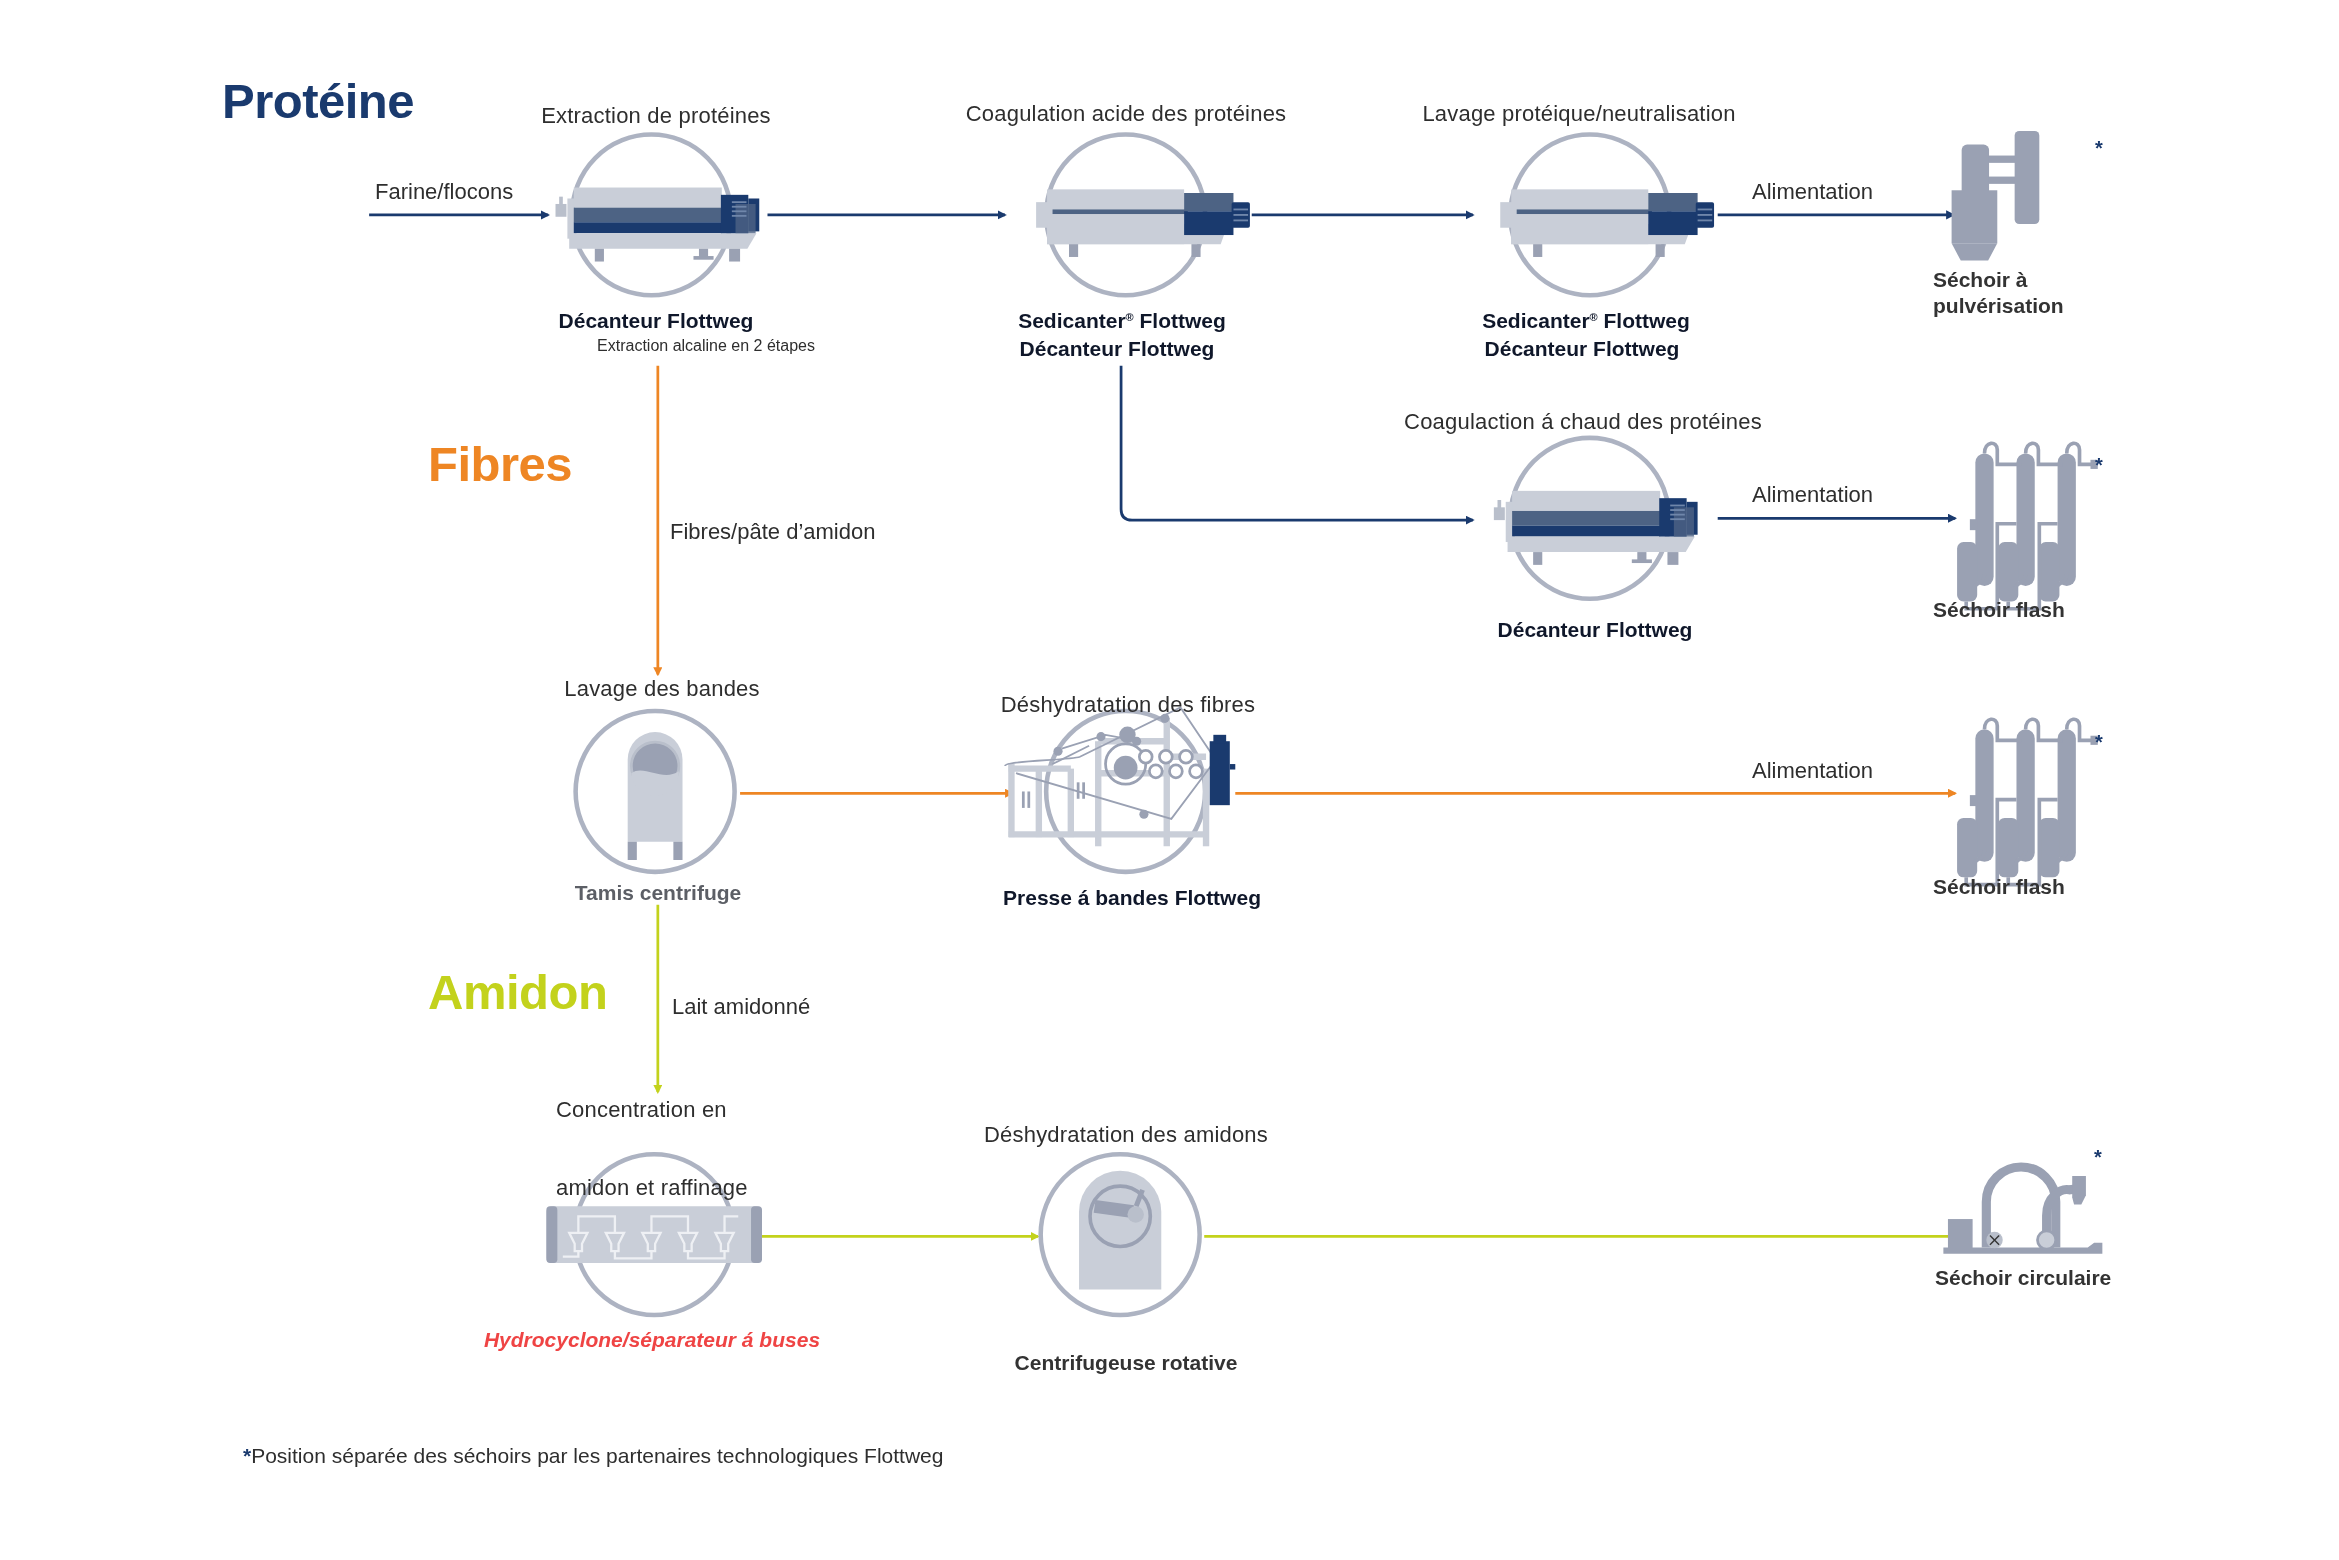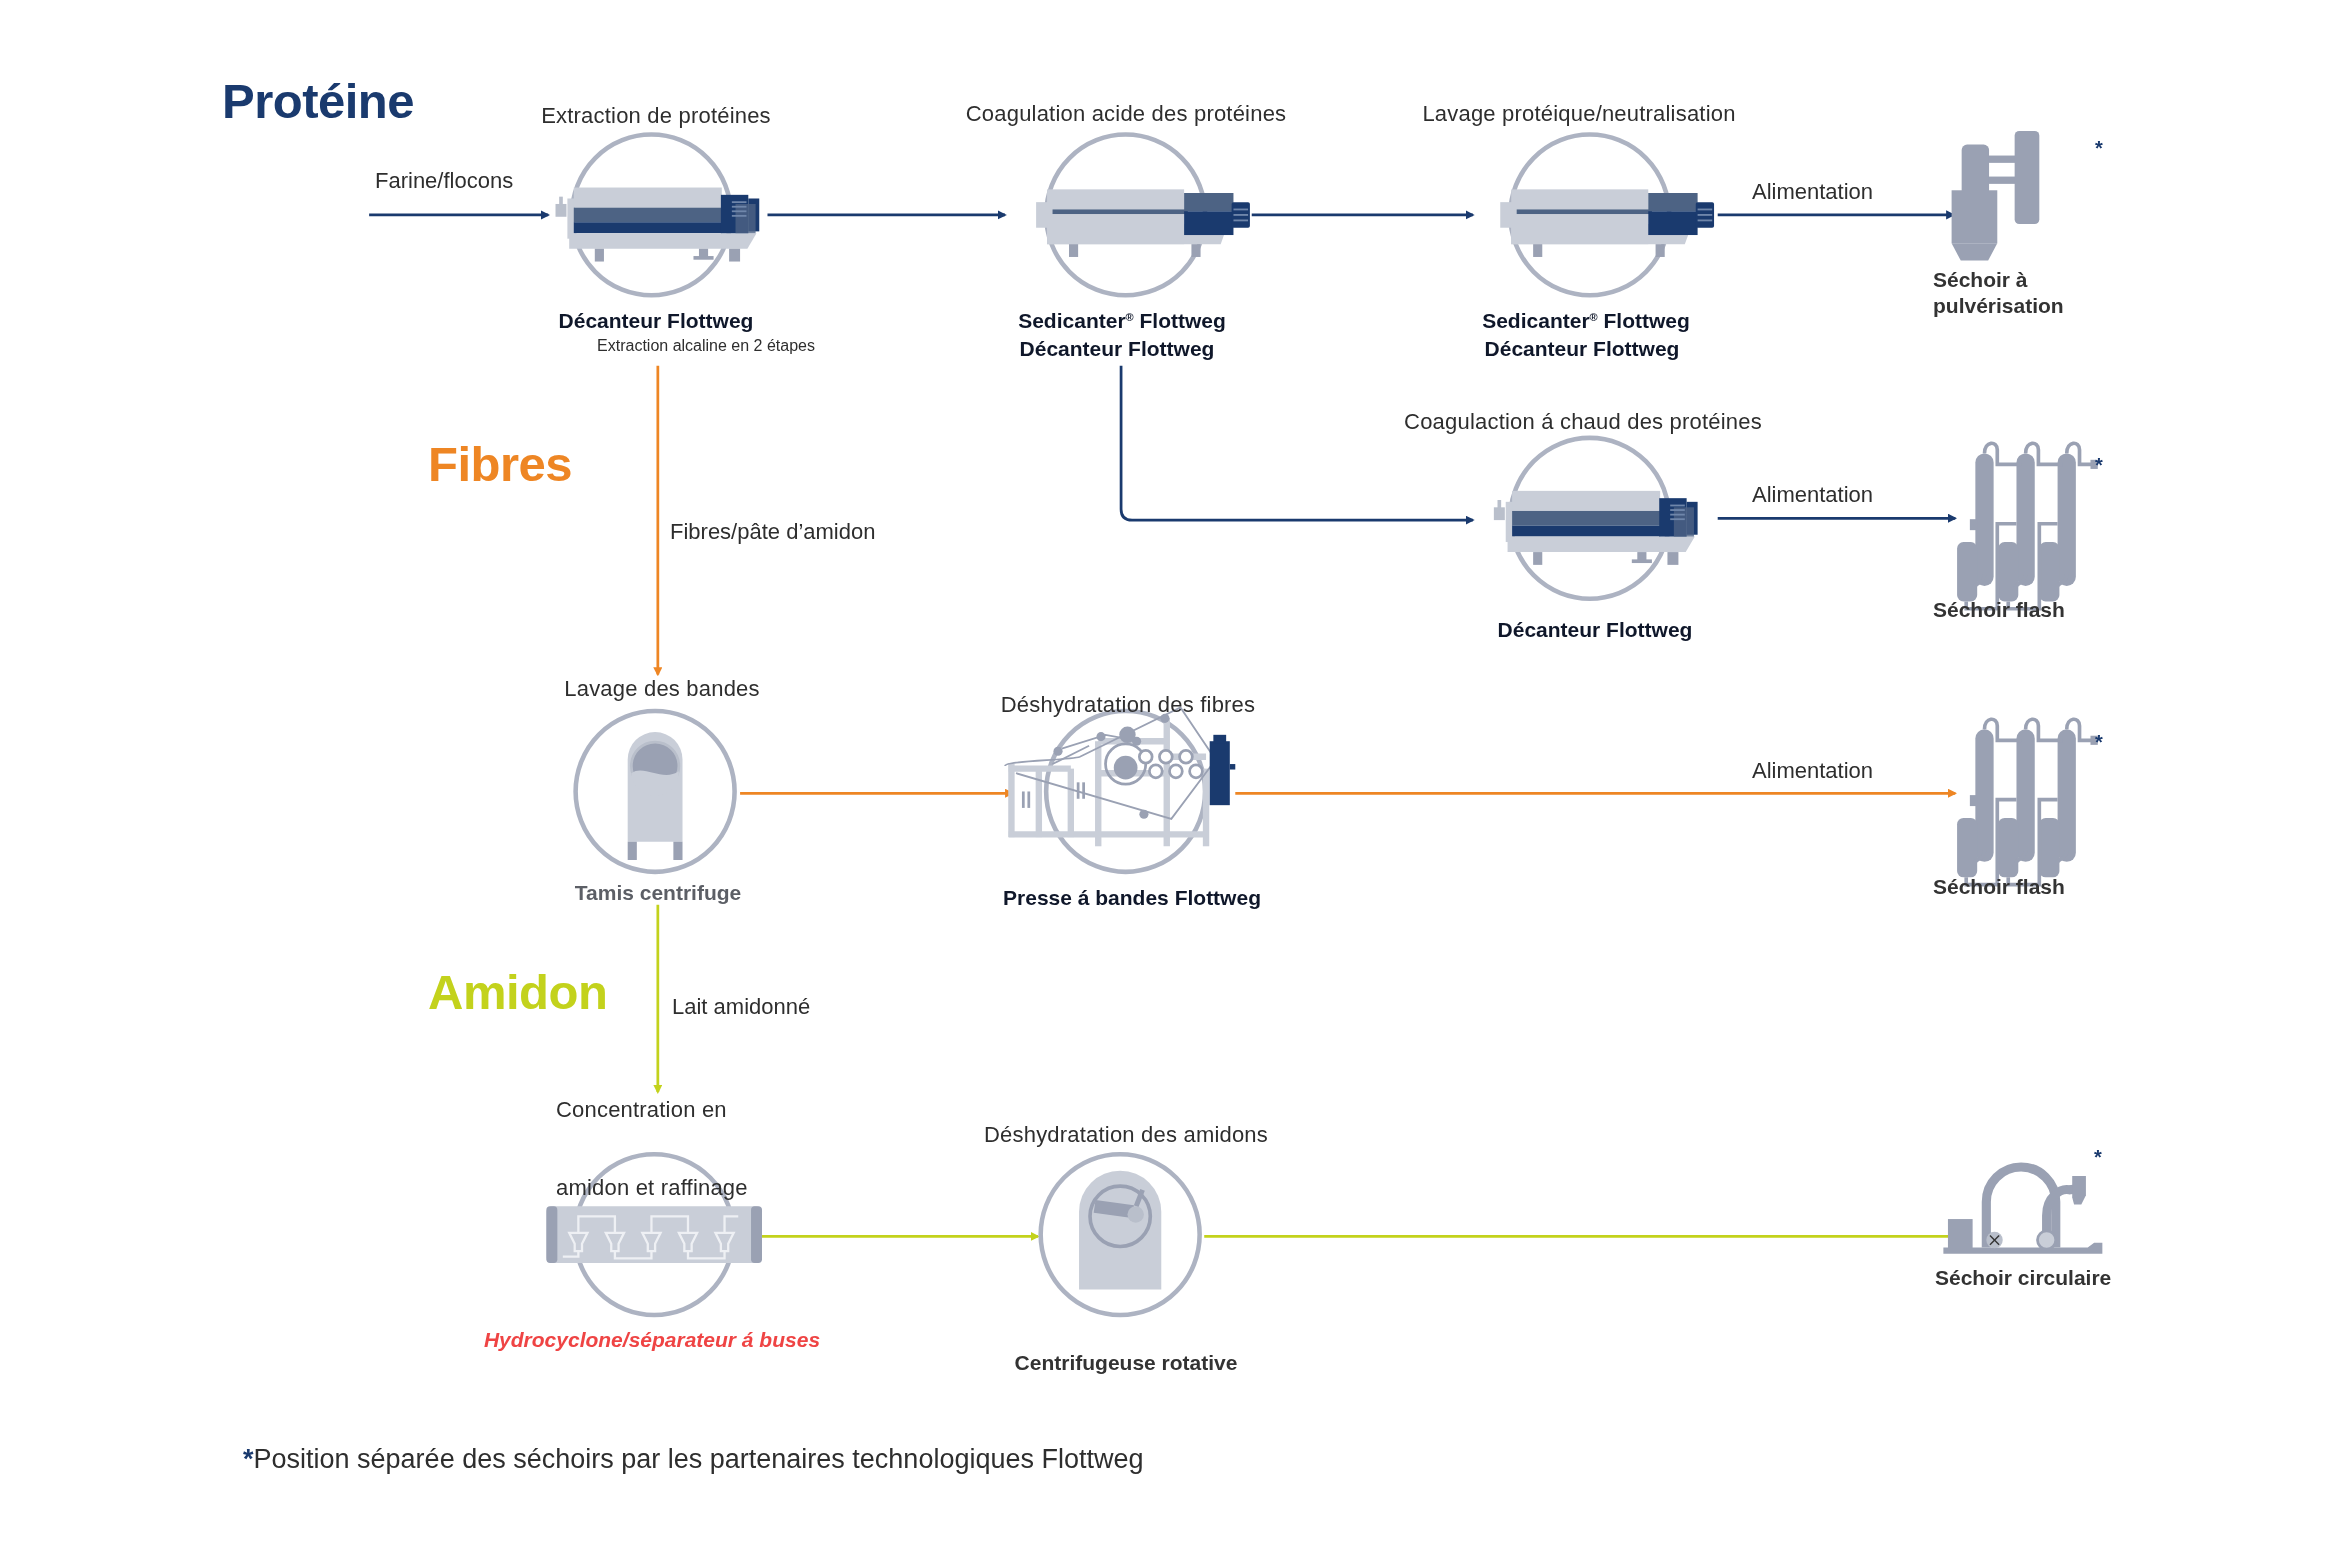--- a/index.html
+++ b/index.html
@@ -8,21 +8,21 @@
   svg#flow { position:absolute; left:0; top:0; }
   .t { position:absolute; white-space:nowrap; line-height:1.15; }
   .section { font-weight:bold; font-size:49px; letter-spacing:-0.5px; }
   .step { font-size:22px; color:#2e2e2e; letter-spacing:0.2px; }
   .flowlbl { font-size:22px; color:#2e2e2e; }
   .mach { font-size:21px; font-weight:bold; color:#0f172a; }
   .mach.gray { color:#5c5f66; }
   .sub { font-size:16px; color:#2e2e2e; }
   .dryer { font-size:21px; font-weight:bold; color:#333333; }
   .star { font-size:20px; font-weight:bold; color:#1a3a6e; }
-  .foot { font-size:27px; color:#2e2e2e;text-align:right; }
+  .foot { font-size:21px; color:#2e2e2e;text-align:right; }
   .foot .fstar { color:#1a3a6e; font-weight:bold; }
   .center { transform:translateX(-50%); text-align:center; }
   sup { font-size:11px; vertical-align:top; position:relative; top:1.8px; }
 </style>
 </head>
 <body>
 
 <div id="canvas">
 
   <svg id="flow" width="2339" height="1561" viewBox="0 0 2560 1708">
@@ -258,21 +258,21 @@
           <line x1="2178" y1="1352" x2="2188" y2="1362"></line>
           <line x1="2188" y1="1352" x2="2178" y2="1362"></line>
         </g>
     </g>
   </svg>
 
   <div class="t section" style="left:222px; top:73px; color:#1a3a6e;">Protéine</div>
   <div class="t section" style="left:428px; top:436px; color:#ee8624;">Fibres</div>
   <div class="t section" style="left:428px; top:964px; color:#c3d21c;">Amidon</div>
 
-  <div class="t flowlbl" style="left:375px; top:168px;">Farine/flocons</div>
+  <div class="t flowlbl" style="left:375px; top:179px;">Farine/flocons</div>
   <div class="t step center" style="left:656px; top:103px;">Extraction de protéines</div>
   <div class="t mach center" style="left:656px; top:309px;">Décanteur Flottweg</div>
   <div class="t sub center" style="left:706px; top:337px;">Extraction alcaline en 2 étapes</div>
 
   <div class="t step center" style="left:1126px; top:101px;">Coagulation acide des protéines</div>
   <div class="t mach center" style="left:1122px; top:309px;"><span>Sedicanter</span><sup>®</sup><span> Flottweg</span></div>
   <div class="t mach center" style="left:1117px; top:337px;">Décanteur Flottweg</div>
 
   <div class="t step center" style="left:1579px; top:101px;">Lavage protéique/neutralisation</div>
   <div class="t mach center" style="left:1586px; top:309px;"><span>Sedicanter</span><sup>®</sup><span> Flottweg</span></div>

